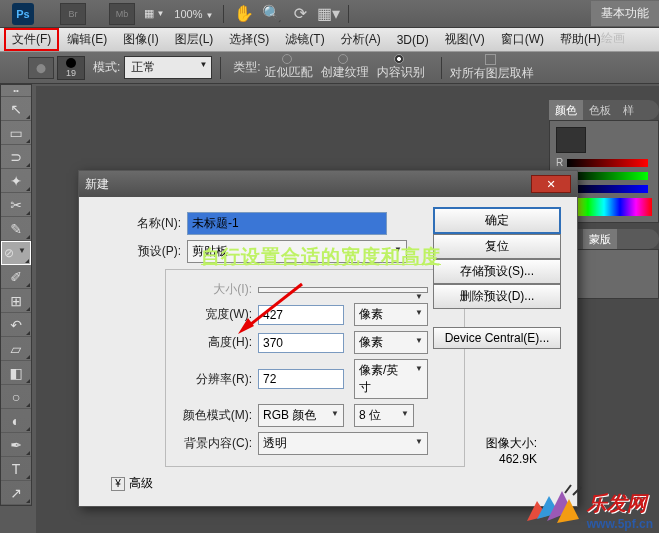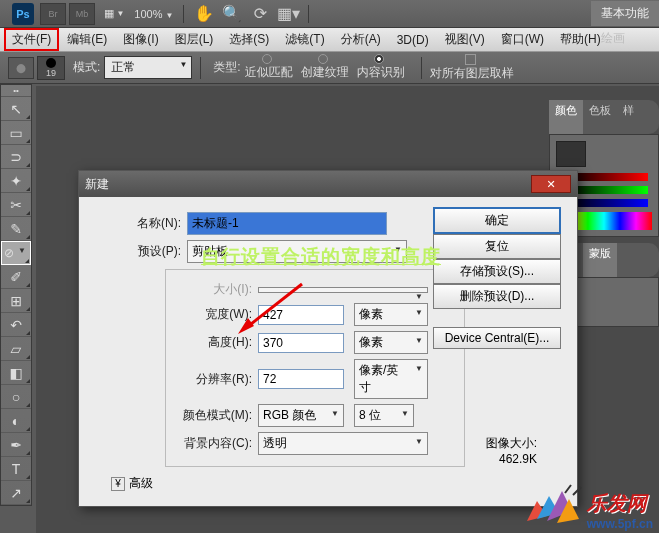--- a/index.html
+++ b/index.html
@@ -1,21 +1,21 @@
 <!DOCTYPE html>
 <html><head>
 <meta charset="utf-8">
 <style>
 * { box-sizing: border-box; margin: 0; padding: 0; font-family: "Microsoft YaHei", SimSun, Arial, sans-serif; }
 body { width: 659px; height: 533px; background: #5a5a5a; overflow: hidden; position: relative; }
 
 
 .topbar1 { height: 28px; background: linear-gradient(#6b6b6b,#5c5c5c); display: flex; align-items: center; padding-left: 12px; border-bottom: 1px solid #3a3a3a; }
 .ps-icon { width: 22px; height: 22px; background: #0a3156; color: #4fb6ff; font-weight: bold; font-size: 11px; display: flex; align-items: center; justify-content: center; border-radius: 3px; margin-right: 6px; }
-.tb1-btn { width: 26px; height: 22px; background: #4a4a4a; border: 1px solid #3a3a3a; margin-right: 3px; display: flex; align-items: center; justify-content: center; color: #888; font-size: 9px; }
+.tb1-btn { width: 26px; height: 22px; background: #4a4a4a; border: 1px solid #3a3a3a; margin-right: 3px; display: flex; align-items: center; justify-content: center; color: #888; font-size: 9px; margin-left: 20px; }
 .tb1-drop { display: flex; align-items: center; color: #ddd; font-size: 11px; margin: 0 6px; }
 .tb1-drop .arr { font-size: 8px; margin-left: 2px; }
 .tb1-pct { color: #ddd; font-size: 11px; margin: 0 4px; }
 .tb1-tool { width: 24px; height: 22px; margin: 0 2px; display: flex; align-items: center; justify-content: center; color: #ccc; }
 .tb1-sep { width: 1px; height: 18px; background: #3a3a3a; margin: 0 6px; }
 .tb1-tabs { display: flex; margin-left: auto; flex-direction: column; }
 .tb1-tab { padding: 4px 10px; color: #bbb; font-size: 12px; }
 .tb1-tab.active { background: #7a7a7a; color: #eee; }
 
 
@@ -38,21 +38,21 @@
 .opt-radio { margin-right: 8px; display: flex; align-items: center; flex-direction: column; }
 
 
 .toolbox { position: absolute; left: 0; top: 84px; width: 32px; background: linear-gradient(#787878,#6a6a6a); border: 1px solid #3a3a3a; }
 .tool { width: 30px; height: 24px; display: flex; align-items: center; justify-content: center; color: #ddd; border-bottom: 1px solid #5a5a5a; position: relative; font-size: 14px; }
 .tool.sel { background: #a8a8a8; border: 1px solid #fff; }
 .tool .tri { position: absolute; right: 1px; bottom: 1px; width: 0; height: 0; border-right: 4px solid #333; border-top: 4px solid transparent; }
 
 
 .rpanel { position: absolute; right: 0; top: 100px; width: 110px; }
-.panel-tabs { height: 34px; background: #5a5a5a; display: flex; font-size: 11px; border-radius: 10px; }
+.panel-tabs { height: 20px; background: #5a5a5a; display: flex; font-size: 11px; border-radius: 10px; }
 .ptab { padding: 3px 6px; color: #ccc; }
 .ptab.act { background: #787878; color: #fff; }
 .color-body { background: #6a6a6a; padding: 6px; border: 1px solid #3a3a3a; }
 .swatch { width: 30px; height: 26px; background: #333; border: 1px solid #222; margin-bottom: 4px; }
 .slider-row { display: flex; align-items: center; font-size: 10px; color: #ccc; margin: 2px 0; }
 .slider-row .sl { flex: 1; height: 8px; background: linear-gradient(90deg,#000,#f00); margin: 0 4px; }
 .slider-row .sl.g { background: linear-gradient(90deg,#000,#0f0); }
 .slider-row .sl.b { background: linear-gradient(90deg,#000,#00f); }
 .spectrum { height: 18px; background: linear-gradient(90deg,#f00,#ff0,#0f0,#0ff,#00f,#f0f,#f00); margin-top: 4px; }
 .rpanel2 { margin-top: 6px; }

